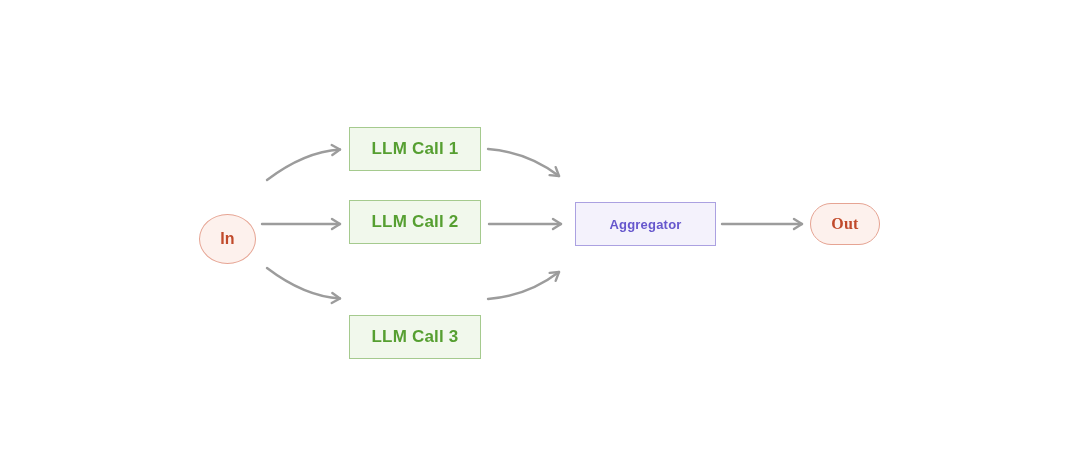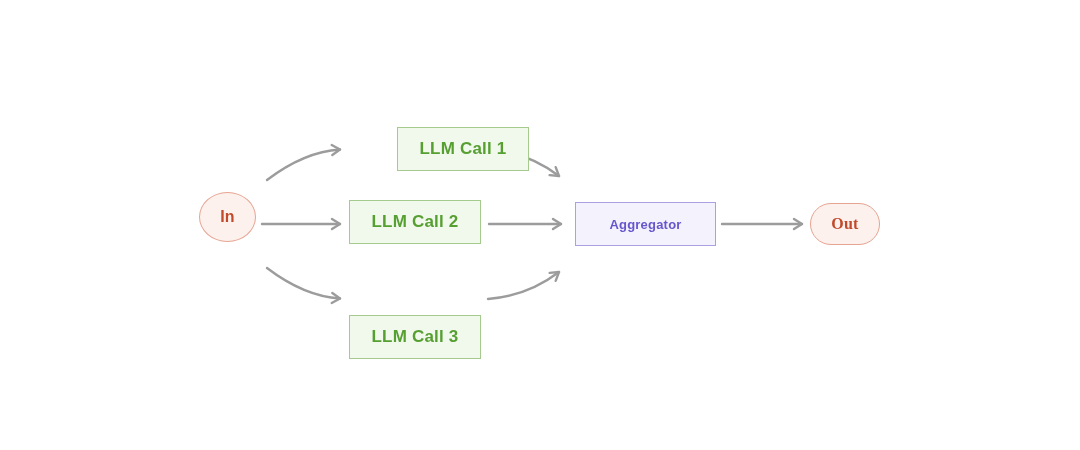--- a/index.html
+++ b/index.html
@@ -33,21 +33,21 @@
     white-space: nowrap;
   }
   .terminal {
     background: #fdf1ed;
     border: 1px solid #e6a493;
     color: #c14a2b;
     font-size: 16px;
   }
   .node-in {
     left: 199px;
-    top: 192px;
+    top: 214px;
     width: 57px;
     height: 50px;
     border-radius: 50%;
   }
   .node-out {
     left: 810px;
     top: 203px;
     width: 70px;
     height: 42px;
     border-radius: 21px;
@@ -55,21 +55,21 @@
   }
   .llm {
     background: #f1f8ec;
     border: 1px solid #a5ca8e;
     color: #569f31;
     left: 349px;
     width: 132px;
     height: 44px;
     font-size: 17px;
   }
-  .llm-1 { top: 127px; margin-left: 48px; }
+  .llm-1 { top: 127px; }
   .llm-2 { top: 200px; align-items: center; }
   .llm-3 { top: 278px; margin-top: 37px; }
   .aggregator {
     background: #f4f2fc;
     border: 1px solid #aba1e1;
     color: #6657cd;
     left: 575px;
     top: 202px;
     width: 141px;
     height: 44px;

